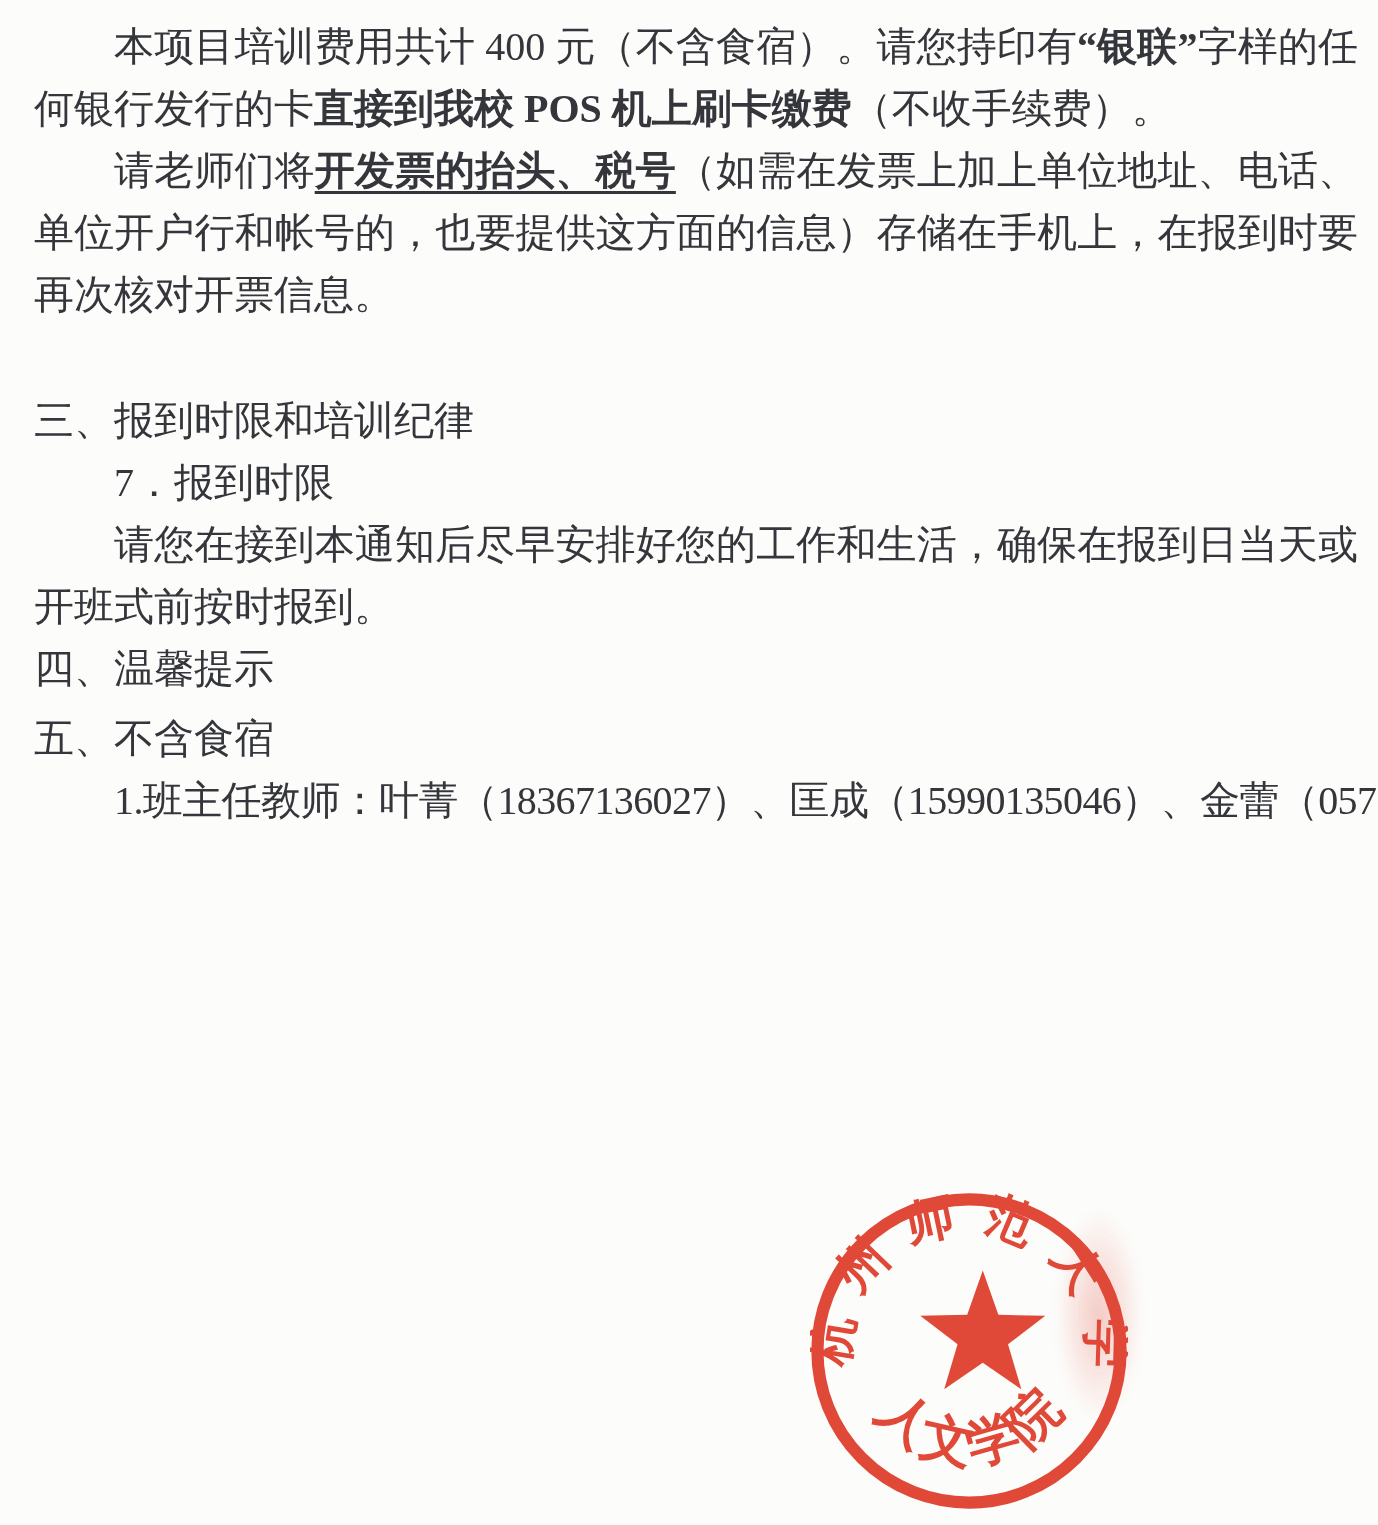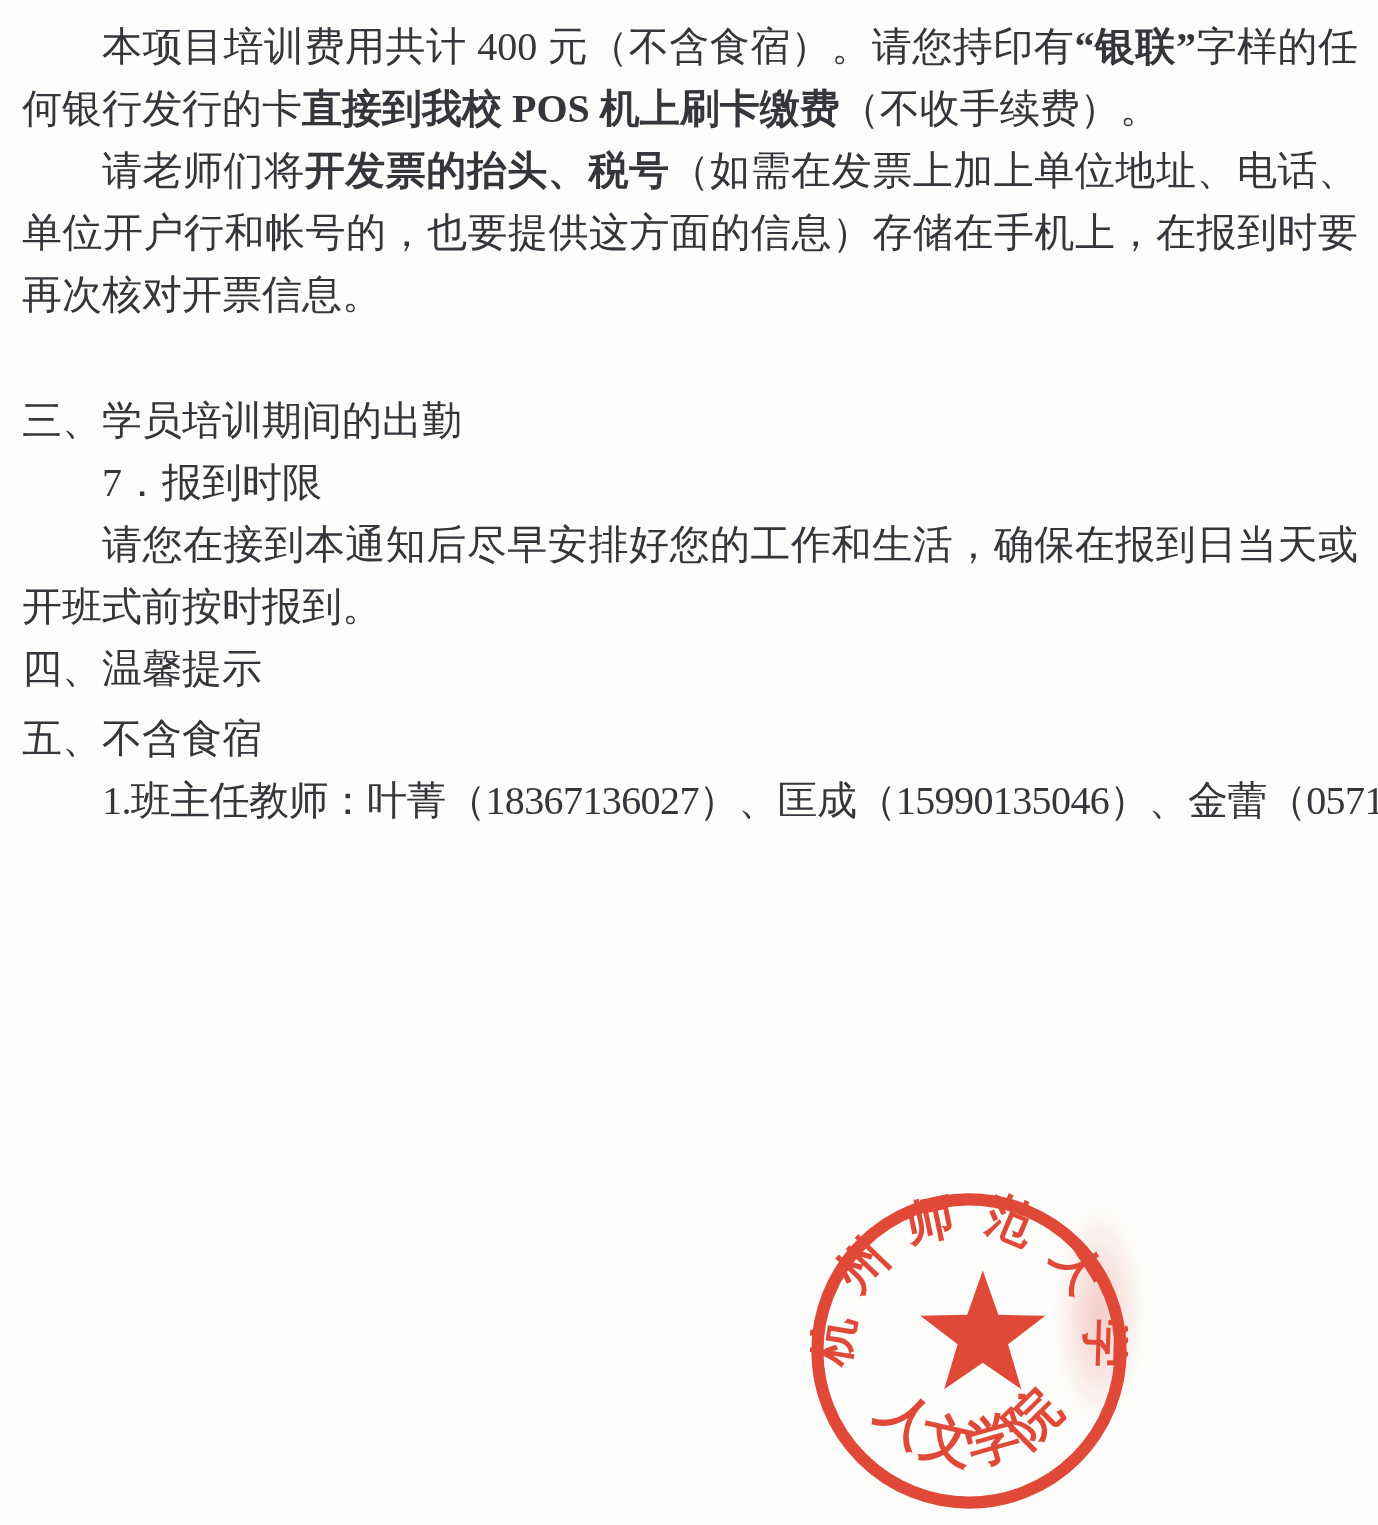--- a/index.html
+++ b/index.html
@@ -14,39 +14,41 @@
     color:var(--ink-color);
     font-family:"Liberation Serif","DejaVu Serif",serif;
     font-size:40px;
     overflow:hidden;
     position:relative;
   }
   .doc{
     position:relative;
     z-index:1;
     padding:16px 20px 0 22px;
+    margin-left:12px;
   }
   .para{
     margin:0;
     line-height:62px;
     text-align:justify;
     text-indent:2em;
   }
   .heading{
     margin:0;
     font-size:40px;
     font-weight:normal;
     line-height:62px;
     text-indent:0;
   }
   .heading-three{margin-top:64px;}
   .heading-bold{font-weight:normal;}
   .heading-five{margin-top:8px;}
   .bold{font-weight:bold;}
   .underline{
+    text-decoration:underline;
     text-decoration-thickness:2.5px;
     text-underline-offset:7px;
   }
   .nowrap{white-space:nowrap;text-align:left;letter-spacing:-0.6px;}
   .addr{margin-top:10px;}
   .signature{
     margin:16px 0 0 700px;
     width:366px;
     text-align:center;
     line-height:62px;
@@ -100,21 +102,21 @@
     </text>
   </svg>
 </div>
 
 <main class="doc">
 
   <p class="para"><span>本项目培训费用共计 400 元（不含食宿）。请您持印有</span><span class="bold">“银联”</span><span>字样的任何银行发行的卡</span><span class="bold">直接到我校 POS 机上刷卡缴费</span><span>（不收手续费）。</span></p>
 
   <p class="para"><span>请老师们将</span><span class="bold underline">开发票的抬头、税号</span><span>（如需在发票上加上单位地址、电话、单位开户行和帐号的，也要提供这方面的信息）存储在手机上，在报到时要再次核对开票信息。</span></p>
 
-  <h2 class="heading heading-three">三、学员培训期间的出勤</h2>
+  <h2 class="heading heading-three">三、报到时限和培训纪律</h2>
 
   <p class="para">7．报到时限</p>
   <p class="para">请您在接到本通知后尽早安排好您的工作和生活，确保在报到日当天或开班式前按时报到。</p>
 
 
   <h2 class="heading heading-bold">四、温馨提示</h2>
 
   <h2 class="heading heading-bold heading-five">五、不含食宿</h2>
   <p class="para nowrap">1.班主任教师：叶菁（18367136027）、匡成（15990135046）、金蕾（0571-28867535）</p>
 

